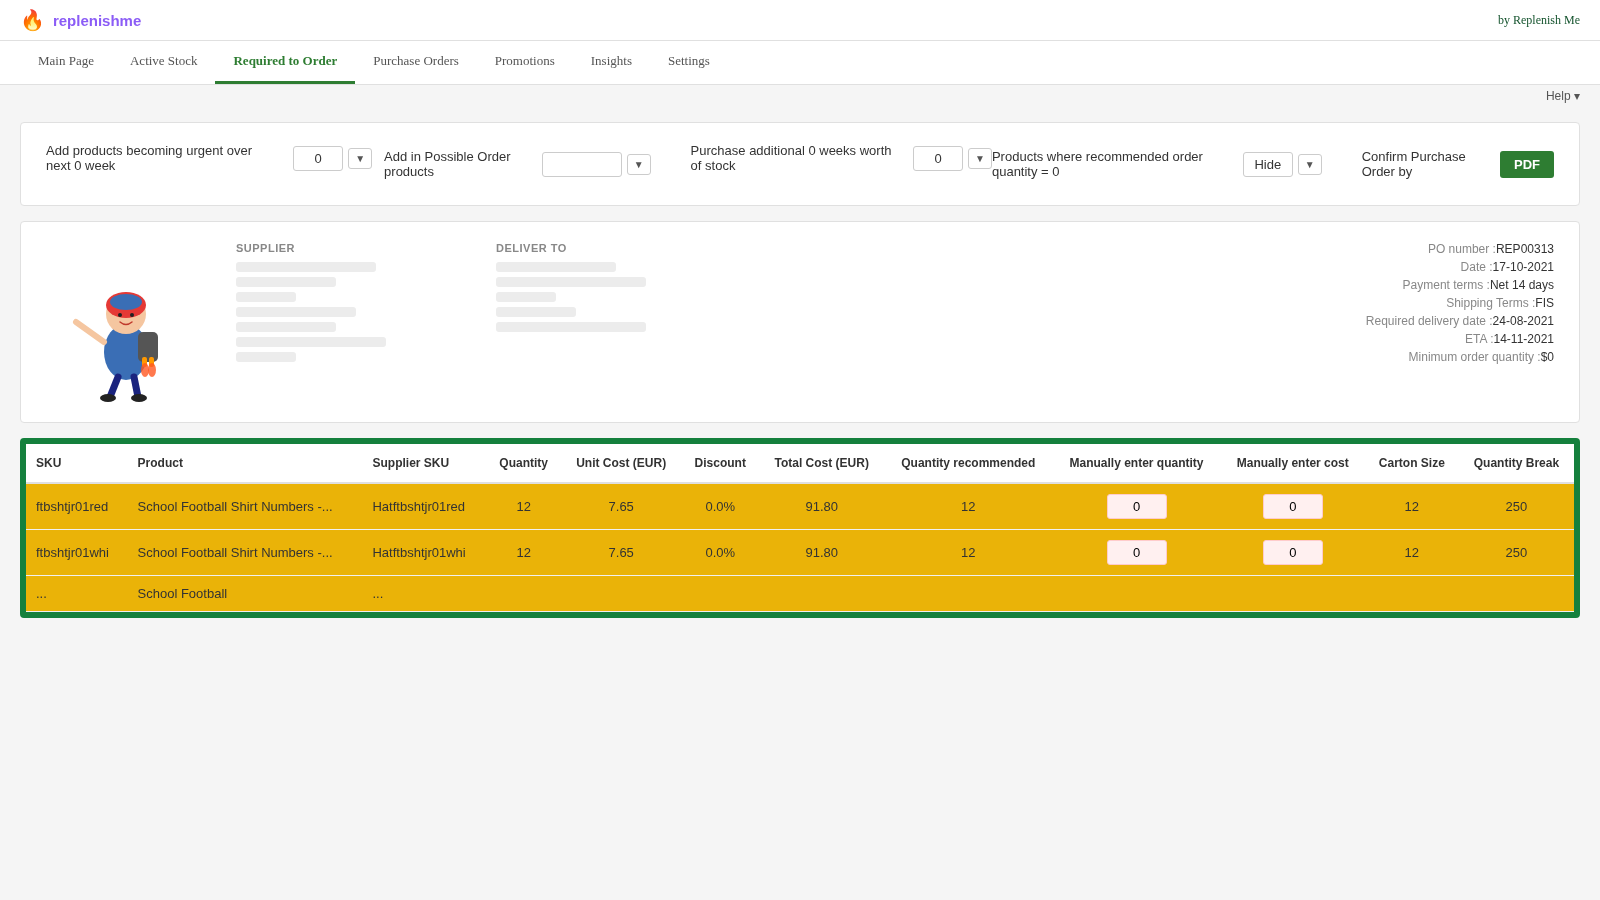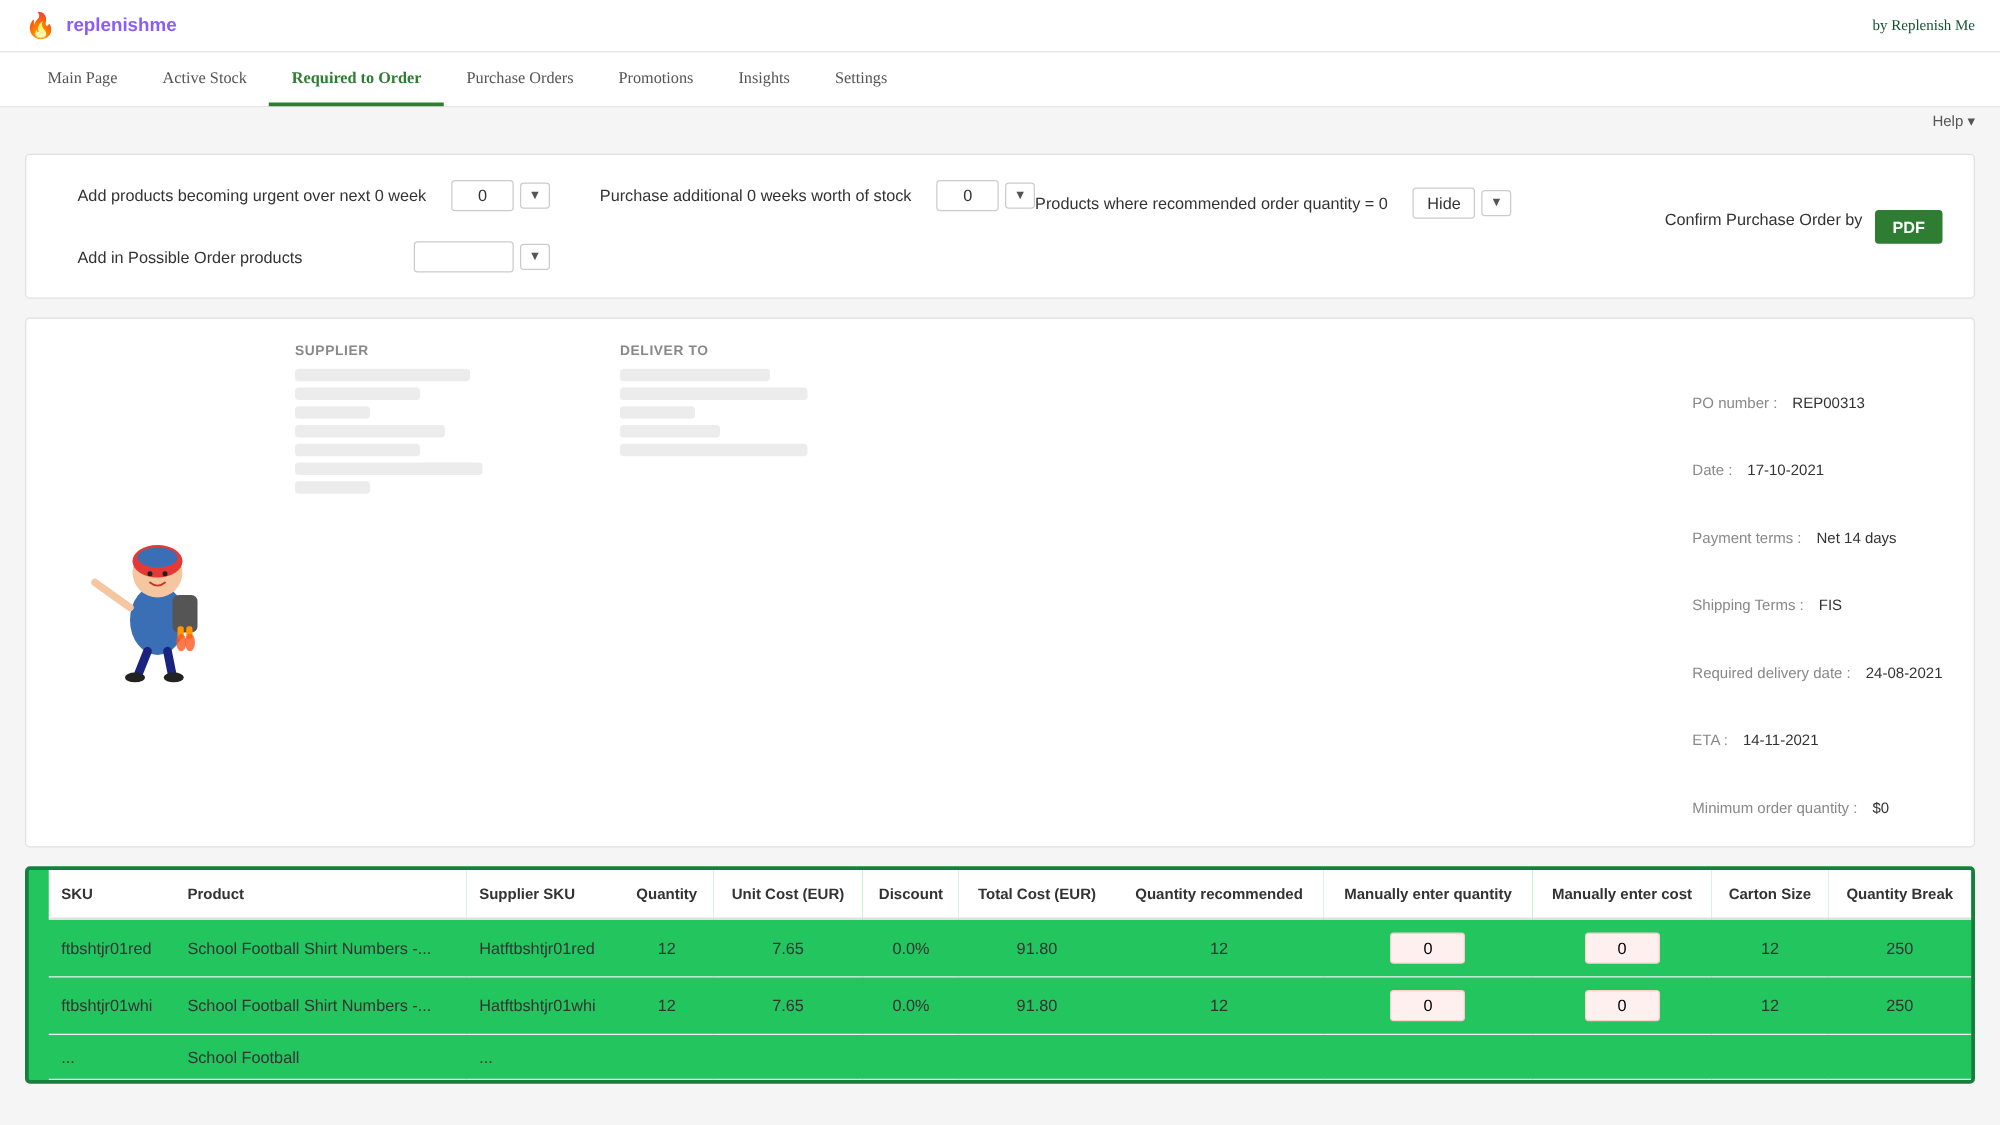--- a/index.html
+++ b/index.html
@@ -89,35 +89,35 @@
       border: 1px solid #ccc;
       border-radius: 3px;
       padding: 4px 6px;
       background: #fff;
       cursor: pointer;
       font-size: 10px;
       color: #555;
     }
     .confirm-section {
       display: flex;
-      align-items: flex-start;
+      align-items: center;
       gap: 10px;
     }
     .confirm-label { font-size: 13px; color: #333; font-weight: 500; }
     .pdf-btn {
       background: #2e7d32;
       color: #fff;
       border: none;
       border-radius: 3px;
       padding: 6px 14px;
       font-size: 13px;
       font-weight: 600;
       cursor: pointer;
     }
-    .left-filters { display: flex; flex-direction: column; gap: 12px; margin-left: 16px; }
+    .left-filters { display: flex; flex-direction: row; gap: 12px; }
     .center-filters { display: flex; gap: 0; }
 
     
     .po-details-area {
       background: #fff;
       border: 1px solid #e0e0e0;
       border-radius: 4px;
       padding: 20px 25px;
       margin-bottom: 15px;
       display: flex;
@@ -158,34 +158,33 @@
     .bt-4 { width: 120px; }
     .bt-5 { width: 80px; }
     .bt-6 { width: 150px; }
     .po-info-section {
       margin-left: auto;
       text-align: right;
       font-size: 12px;
     }
     .po-info-row {
       display: flex;
-      gap: 12px;
+      justify-content: flex-end;
+      gap: 0;
       margin-bottom: 4px;
-      margin-top: 40px;
     }
     .po-info-key { color: #888; }
     .po-info-val { color: #333; font-weight: 500; }
 
     
     .table-container {
-      background: #22c55e;
-      border: 3px solid #15803d;
+      background: #eab308;
+      border: 6px solid #15803d;
       border-radius: 4px;
       overflow: hidden;
-      padding-left: 16px;
     }
     table {
       width: 100%;
       border-collapse: collapse;
       font-size: 13px;
     }
     thead tr {
       background: #fff;
       border-bottom: 2px solid #e0e0e0;
     }

